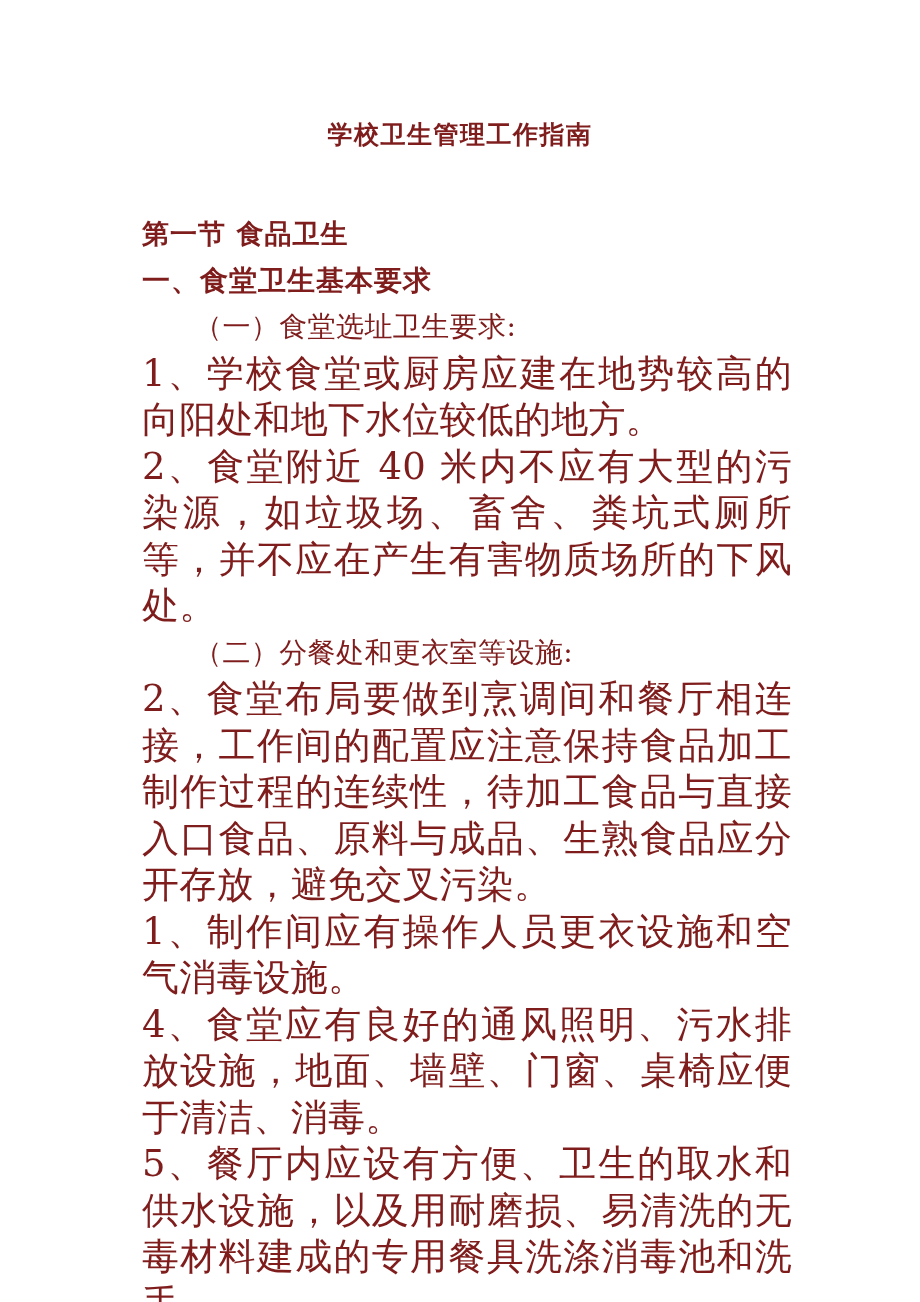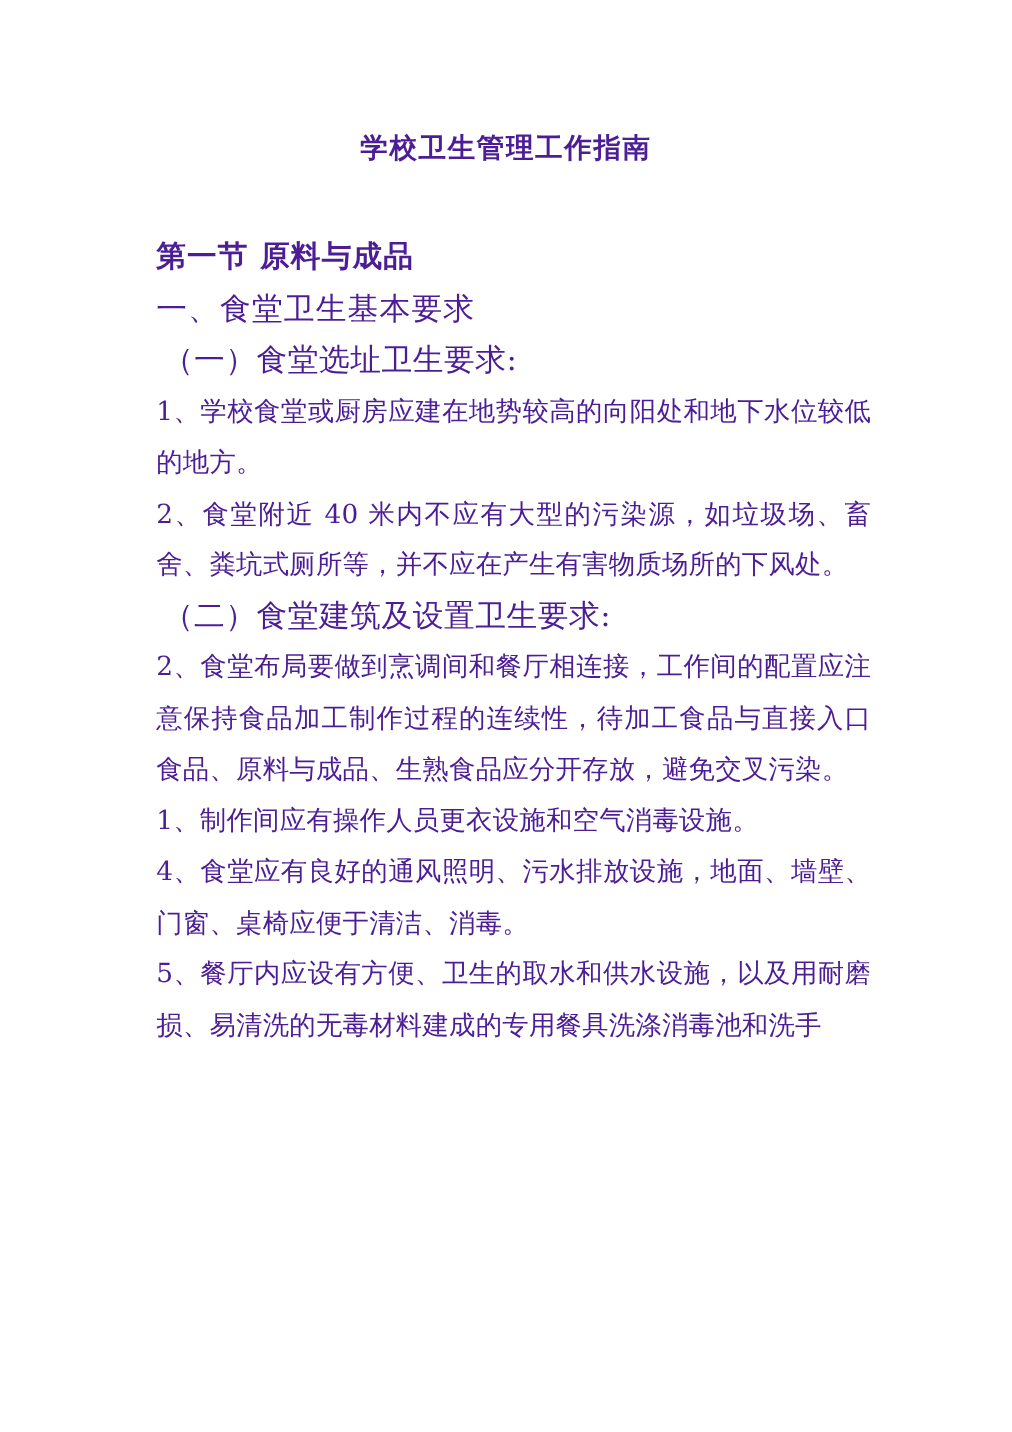--- a/index.html
+++ b/index.html
@@ -8,21 +8,21 @@
     background: #ffffff;
   }
 
   .page {
     position: relative;
     width: 920px;
     height: 1302px;
     background: #ffffff;
     overflow: hidden;
     font-family: "DejaVu Serif", "Liberation Serif", serif;
-    color: #4c1d95;
+    color: #7f1d1d;
     box-sizing: border-box;
     border-radius: 10px;
   }
 
   
   .doc-title {
     position: absolute;
     left: 0;
     right: 0;
     top: 118px;
@@ -44,66 +44,67 @@
   .heading-1 {
     font-size: 27px;
     font-weight: bold;
     line-height: 46.5px;
     letter-spacing: 1px;
     margin-top: 6px;
   }
 
   .heading-2 {
     font-size: 28px;
-    font-weight: normal;
+    font-weight: bold;
     line-height: 46.5px;
     letter-spacing: 1px;
   }
 
   .subheading {
     font-size: 28px;
     line-height: 46.5px;
     letter-spacing: 0.4px;
     padding-left: 6px;
+    margin-left: 46px;
   }
 
   .para {
-    font-size: 24px;
+    font-size: 37px;
     line-height: 46.5px;
     letter-spacing: 0.2px;
     text-align: justify;
     text-justify: inter-character;
     word-break: break-all;
   }
 
   .para.last-clipped {
     
   }
 </style>
 </head>
 <body>
 
 <div class="page">
 
   <div class="doc-title">学校卫生管理工作指南</div>
 
   <div class="body-col">
 
-    <div class="heading-1">第一节  原料与成品</div>
+    <div class="heading-1">第一节  食品卫生</div>
 
     <div class="heading-2">一、食堂卫生基本要求</div>
 
     <div class="subheading">（一）食堂选址卫生要求:</div>
 
     <div class="para">1、学校食堂或厨房应建在地势较高的向阳处和地下水位较低的地方。</div>
 
     <div class="para">2、食堂附近 40 米内不应有大型的污染源，如垃圾场、畜舍、粪坑式厕所等，并不应在产生有害物质场所的下风处。</div>
 
 
-    <div class="subheading">（二）食堂建筑及设置卫生要求:</div>
+    <div class="subheading">（二）分餐处和更衣室等设施:</div>
 
 
     <div class="para">2、食堂布局要做到烹调间和餐厅相连接，工作间的配置应注意保持食品加工制作过程的连续性，待加工食品与直接入口食品、原料与成品、生熟食品应分开存放，避免交叉污染。</div>
 
     <div class="para">1、制作间应有操作人员更衣设施和空气消毒设施。</div>
 
     <div class="para">4、食堂应有良好的通风照明、污水排放设施，地面、墙壁、门窗、桌椅应便于清洁、消毒。</div>
 
     <div class="para last-clipped">5、餐厅内应设有方便、卫生的取水和供水设施，以及用耐磨损、易清洗的无毒材料建成的专用餐具洗涤消毒池和洗手</div>
 

